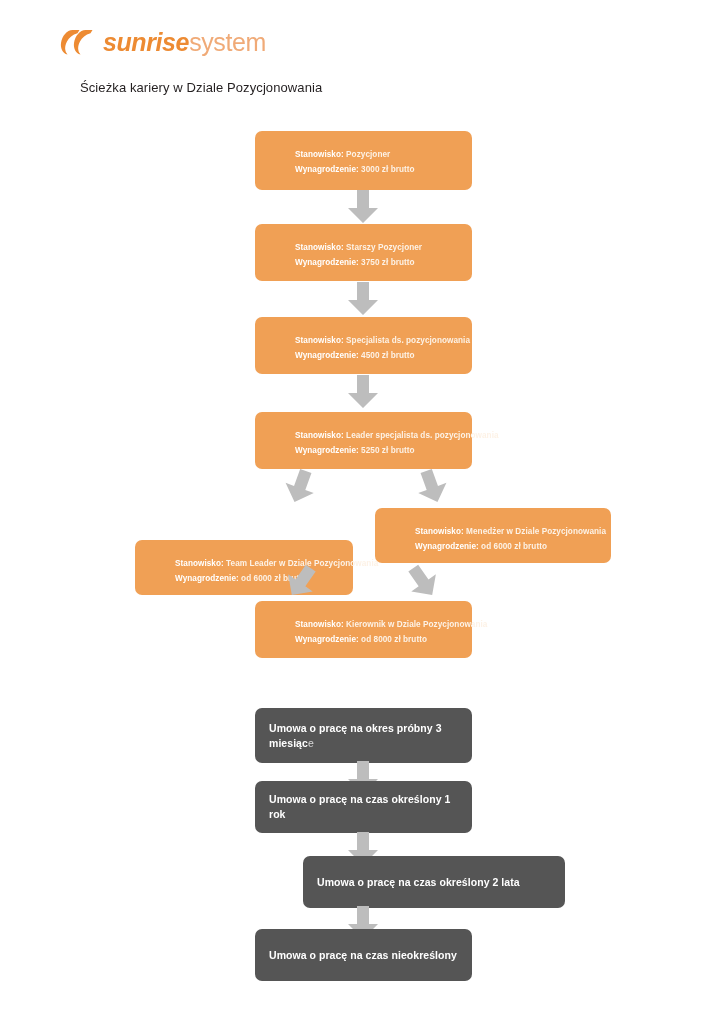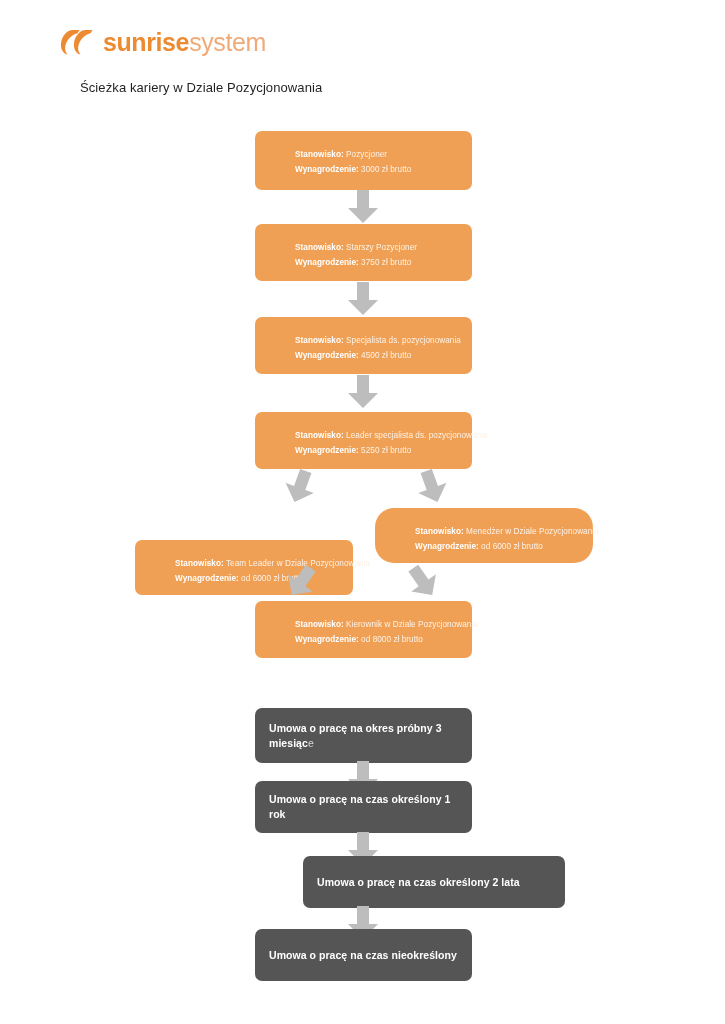--- a/index.html
+++ b/index.html
@@ -33,20 +33,21 @@
   }
   #logo-text {
     font-size: 25px;
     letter-spacing: -0.4px;
     line-height: 1;
     white-space: nowrap;
   }
   .logo-sunrise {
     color: #ED8B33;
     font-weight: bold;
+    font-style: italic;
   }
   .logo-system {
     color: #F0AA77;
     font-weight: normal;
   }
 
   
   #page-title {
     position: absolute;
     left: 80px;
@@ -79,21 +80,21 @@
     line-height: 15px;
     white-space: nowrap;
     letter-spacing: 0.05px;
   }
   .node-line .lbl {
     font-weight: bold;
     color: #ffffff;
     padding-left: 26px;
   }
   .node-line .val {
-    font-weight: normal;
+    font-weight: bold;
     color: #fdf2e6;
   }
   .contract-text {
     font-size: 10.5px;
     font-weight: bold;
     line-height: 15px;
     color: #ffffff;
     letter-spacing: 0.05px;
   }
   .contract-text .faint {
@@ -209,21 +210,21 @@
   <div class="node-line">
     <span class="lbl">Stanowisko:</span>
     <span class="val">Team Leader w Dziale Pozycjonowania</span>
   </div>
   <div class="node-line">
     <span class="lbl">Wynagrodzenie:</span>
     <span class="val">od 6000 zł brutto</span>
   </div>
 </div>
 
-<div class="node node-orange" style="left:375px; top:508px; width:218px; height:55px;border-radius:19px;">
+<div class="node node-orange" style="left:375px; top:508px; width:236px; height:55px;">
   <div class="node-line">
     <span class="lbl">Stanowisko:</span>
     <span class="val">Menedżer w Dziale Pozycjonowania</span>
   </div>
   <div class="node-line">
     <span class="lbl">Wynagrodzenie:</span>
     <span class="val">od 6000 zł brutto</span>
   </div>
 </div>
 

